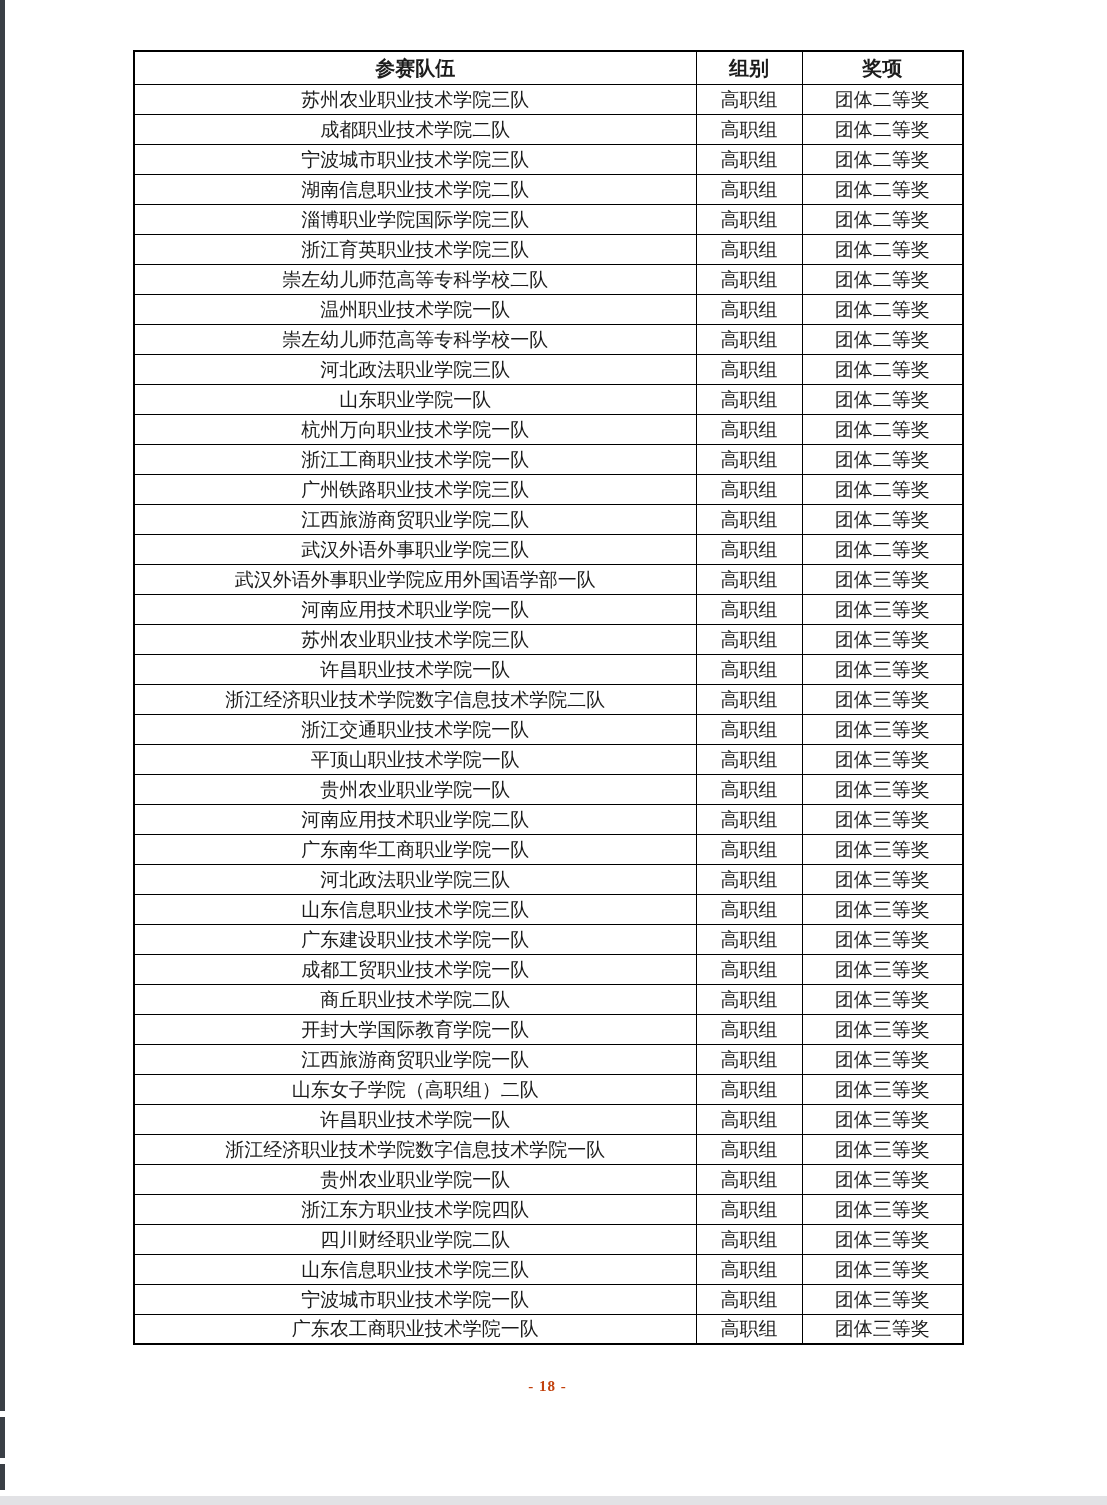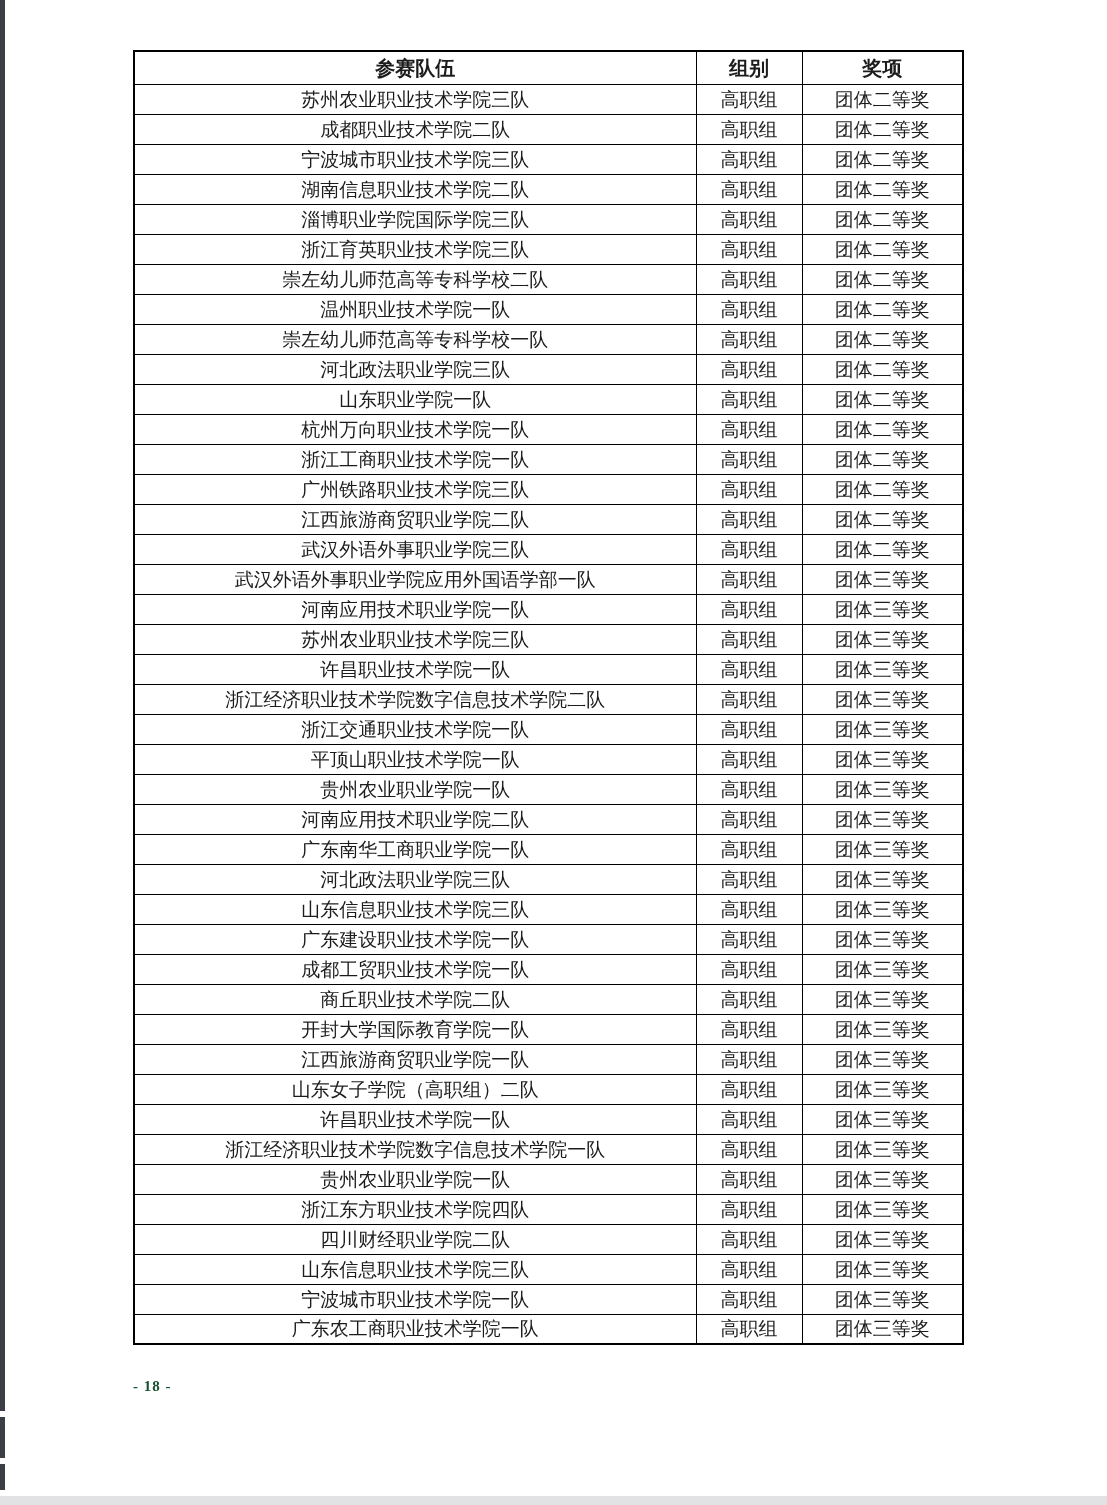--- a/index.html
+++ b/index.html
@@ -62,23 +62,24 @@
     height: 33px;
     font-weight: bold;
     font-size: 20px;
   }
   table.awards tbody td { height: 30px; }
   .page-footer {
     position: absolute;
     left: 133px;
     top: 1378px;
     width: 829px;
+    text-align: center;
     font-size: 15px;
     font-weight: bold;
-    color: #14532d;
+    color: #c2410c;
     letter-spacing: 1px;
   }
 </style>
 </head>
 <body>
 
 <div class="screen">
 
   <div class="edge-seg s1"></div>
   <div class="edge-seg s2"></div>

